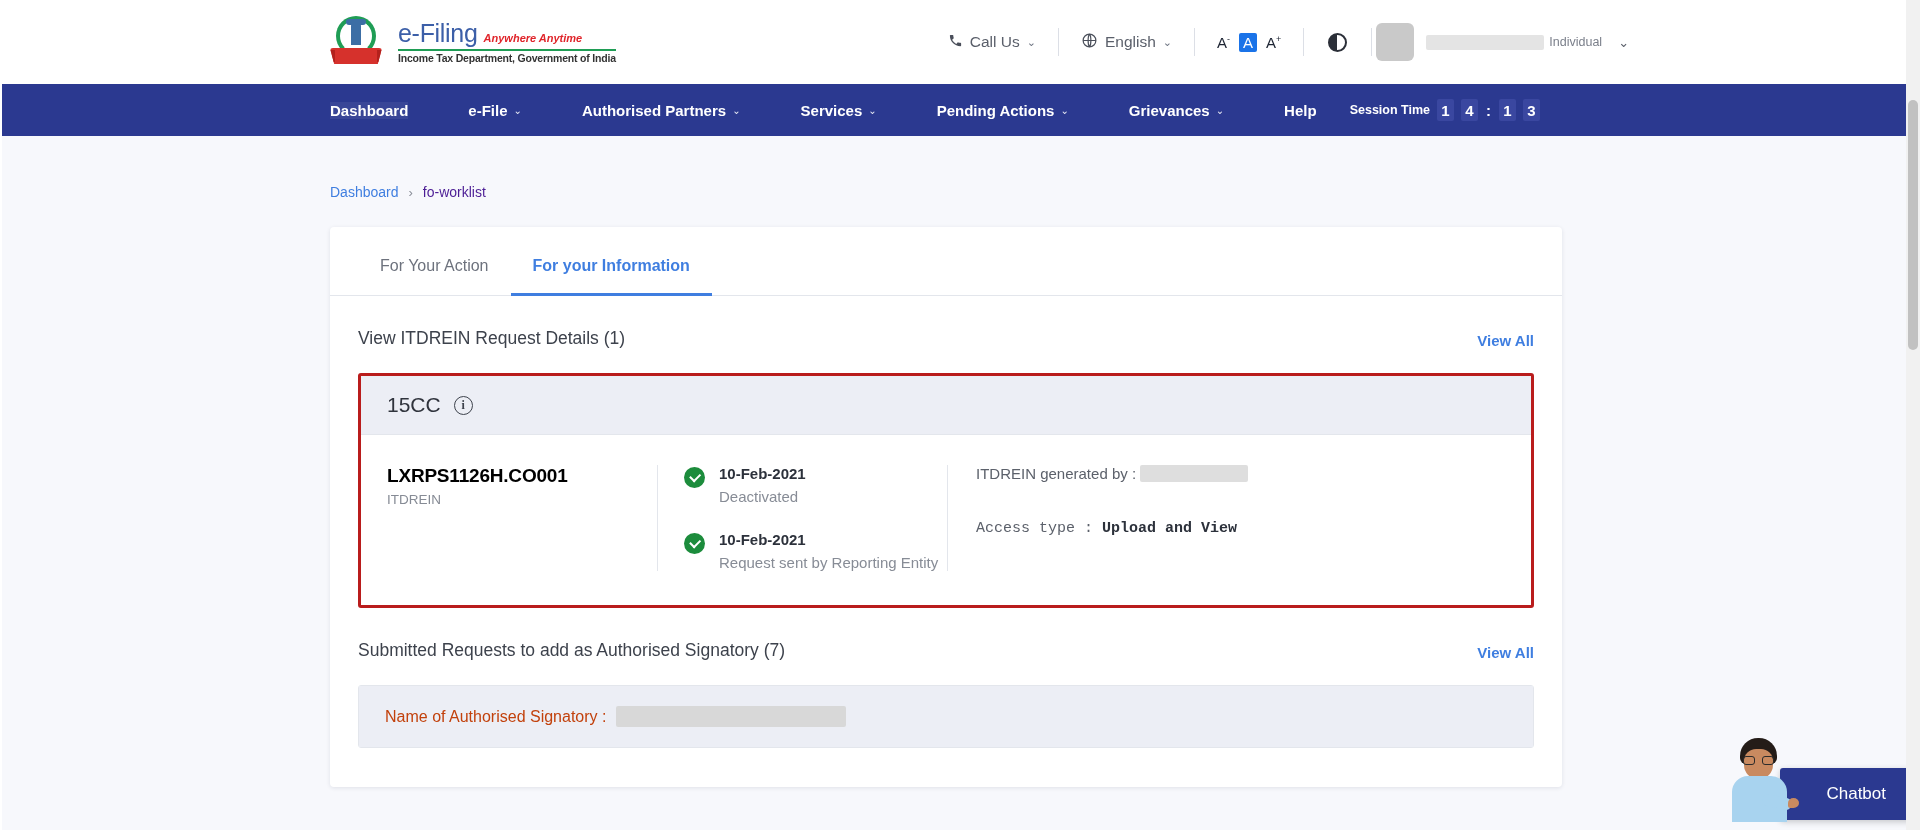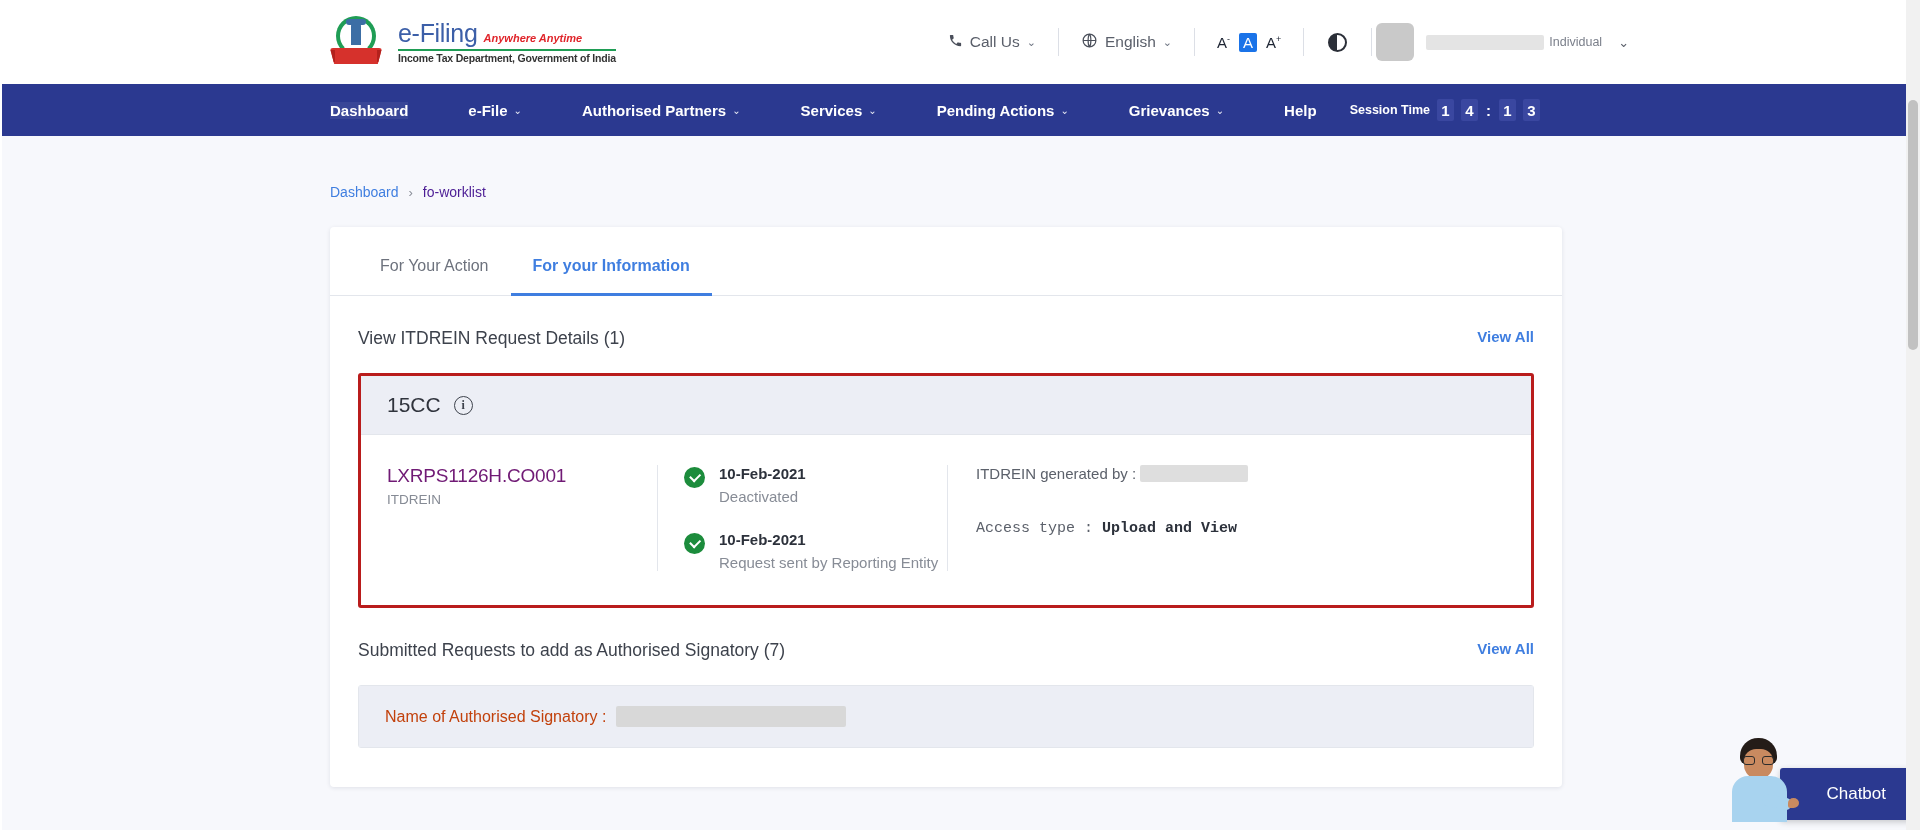--- a/index.html
+++ b/index.html
@@ -115,41 +115,41 @@
     padding: 0 0 0 0; min-height:560px;
   }
   .tabs { display:flex; padding: 0 28px; border-bottom:1px solid #e3e6ec; }
   .tab {
     padding:30px 22px 18px 22px; font-size:16px; color:#6d727d; cursor:pointer;
     border-bottom:3px solid transparent; margin-bottom:-1px;
   }
   .tab.active { color:#3f7ee0; font-weight:bold; border-bottom-color:#3f7ee0; }
 
   .section-hd {
-    display:flex; align-items:flex-start; justify-content:space-between;
+    display:flex; align-items:flex-end; justify-content:space-between;
     padding: 32px 28px 0 28px;
   }
   .section-title { font-size:17.5px; color:#3d424c; }
   .view-all { font-size:15px; color:#3f7ee0; font-weight:bold; cursor:pointer; }
 
   .panel { margin:24px 28px 0 28px; border:3px solid #b91c1c; border-radius:3px; }
   .panel-hd {
     background:#eceef5; padding:17px 26px; display:flex; align-items:center; gap:13px;
     border-bottom:1px solid #e3e6ec;
   }
   .panel-hd .ttl { font-size:21px; color:#30343d; }
   .info-ic {
     width:19px; height:19px; border:1.6px solid #3d424c; border-radius:50%;
     display:flex; align-items:center; justify-content:center;
     font-size:12px; font-weight:bold; color:#3d424c; font-family:"Liberation Serif",serif;
     cursor:pointer;
   }
   .panel-bd { display:flex; padding:30px 26px 34px 26px; }
   .col-a { width:270px; padding-right:20px; }
-  .itdrein-no { font-size:19px; font-weight:normal; color:#701a75; letter-spacing:-0.2px;}
+  .itdrein-no { font-size:19px; font-weight:bold; color:#000000; letter-spacing:-0.2px;}
   .itdrein-lb { font-size:13.5px; color:#868b95; margin-top:5px; }
   .col-b { width:290px; border-left:1px solid #e3e6ec; padding-left:26px; position:relative; }
   .tl-item { display:flex; gap:14px; }
   .tl-item + .tl-item { margin-top:26px; }
   .tick {
     width:21px; height:21px; border-radius:50%; background:#1c8c3c; flex:none;
     display:flex; align-items:center; justify-content:center; margin-top:2px;
     position:relative;
   }
   .tick:after{

